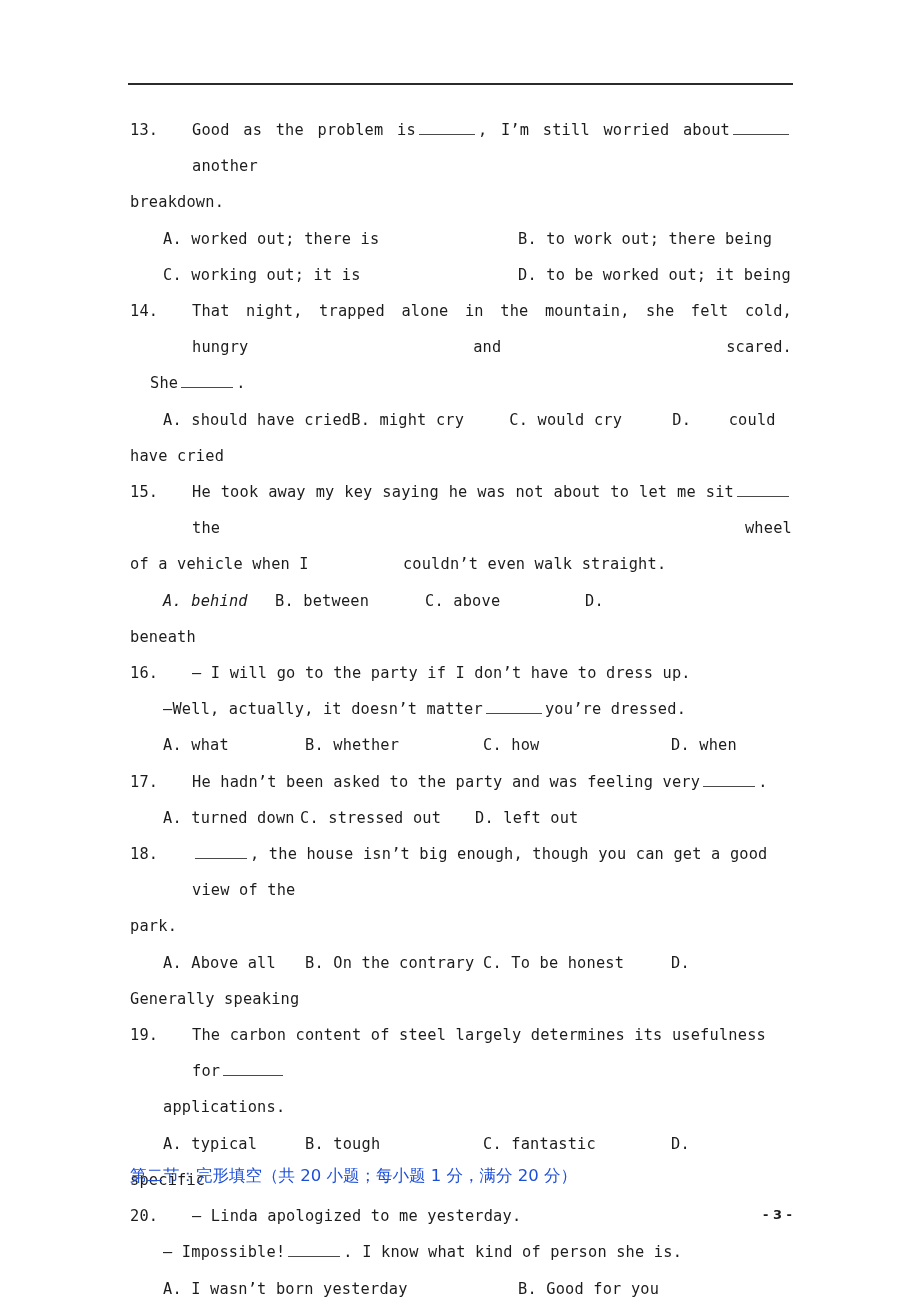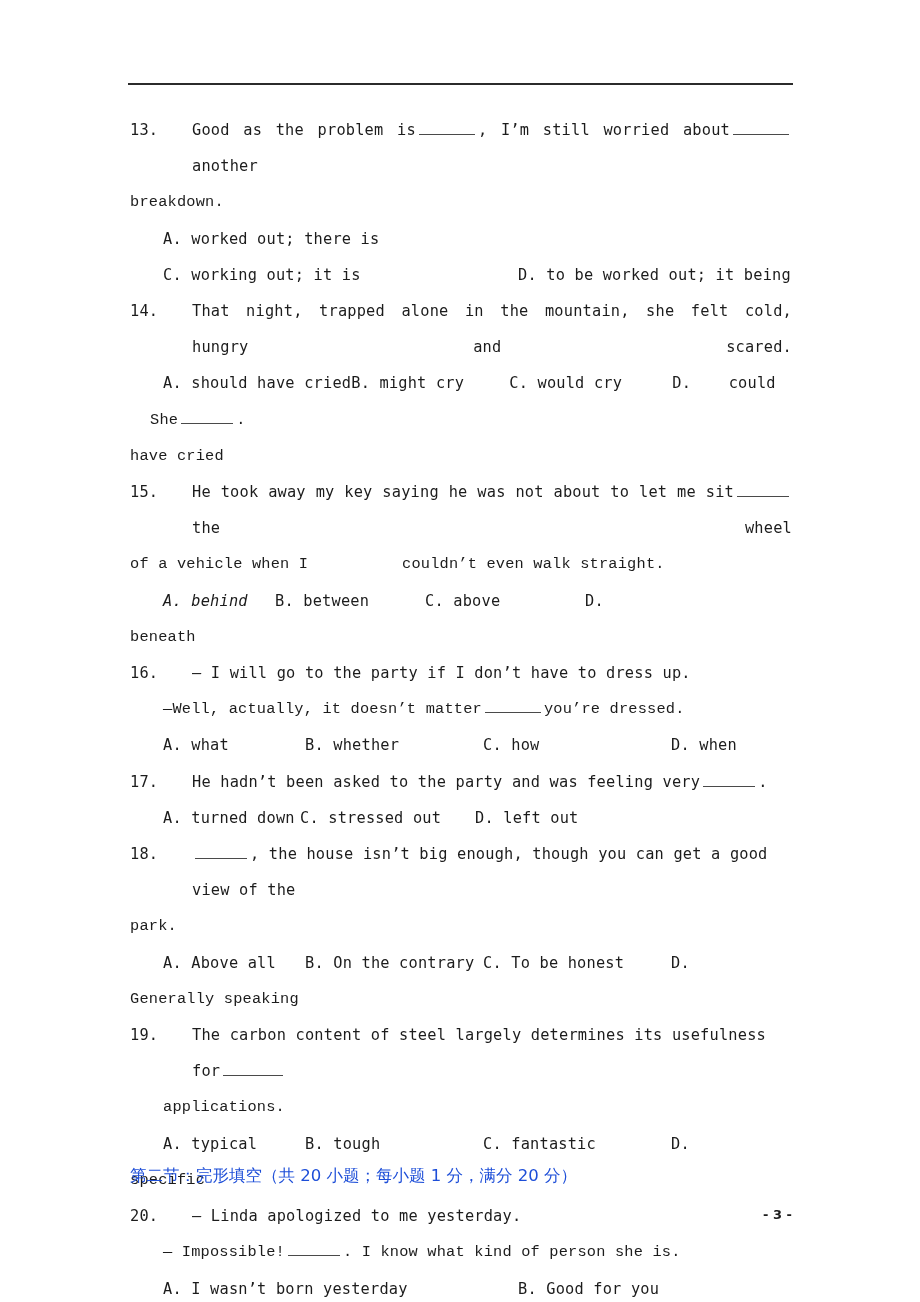--- a/index.html
+++ b/index.html
@@ -61,21 +61,20 @@
     text-align: justify;
     text-align-last: justify;
     white-space: normal;
   }
   .stem-text.nojust {
     text-align: left;
     text-align-last: left;
   }
   .cont {
     white-space: pre;
-    font-family: Liberation Mono, monospace;
   }
   .indent-1 { padding-left: 20px; }
   .indent-2 { padding-left: 33px; }
 
   
   .opts {
     display: flex;
     width: 662px;
   }
   .opt {
@@ -152,39 +151,40 @@
   <div class="content">
 
     <div class="q">
       <div class="line stem-first">
         <span class="stem-num">13.</span>
         <span class="stem-text"><span>Good as the problem is</span><span class="blank w1"></span><span>, I’m still worried about</span><span class="blank w1"></span><span>another</span></span>
       </div>
       <div class="line cont">breakdown.</div>
       <div class="line opts">
         <span class="opt col-a"><span>A.</span> <span>worked out; there is</span></span>
+        <span class="opt col-b"><span>B.</span> <span>to work out; there being</span></span>
       </div>
       <div class="line opts">
         <span class="opt col-a"><span>C.</span> <span>working out; it is</span></span>
         <span class="opt col-b"><span>D.</span> <span>to be worked out; it being</span></span>
       </div>
     </div>
 
     <div class="q">
       <div class="line stem-first">
         <span class="stem-num">14.</span>
         <span class="stem-text">That night, trapped alone in the mountain, she felt cold, hungry and scared.</span>
       </div>
+      <div class="line cont indent-1"><span>She</span><span class="blank w2"></span><span>.</span></div>
       <div class="line opts4">
         <span class="o1"><span>A.</span> <span>should have cried</span></span>
         <span class="o2"><span>B.</span> <span>might cry</span></span>
         <span class="o3"><span>C.</span> <span>would cry</span></span>
         <span class="o4"><span>D.</span>&nbsp;&nbsp;&nbsp; <span>could</span></span>
       </div>
-      <div class="line cont indent-1"><span>She</span><span class="blank w2"></span><span>.</span></div>
       <div class="line cont">have cried</div>
     </div>
 
     <div class="q">
       <div class="line stem-first">
         <span class="stem-num">15.</span>
         <span class="stem-text"><span>He took away my key saying he was not about to let me sit</span><span class="blank w2"></span><span>the wheel</span></span>
       </div>
       <div class="line cont">of a vehicle when I          couldn’t even walk straight.</div>
       <div class="line opts4b">

